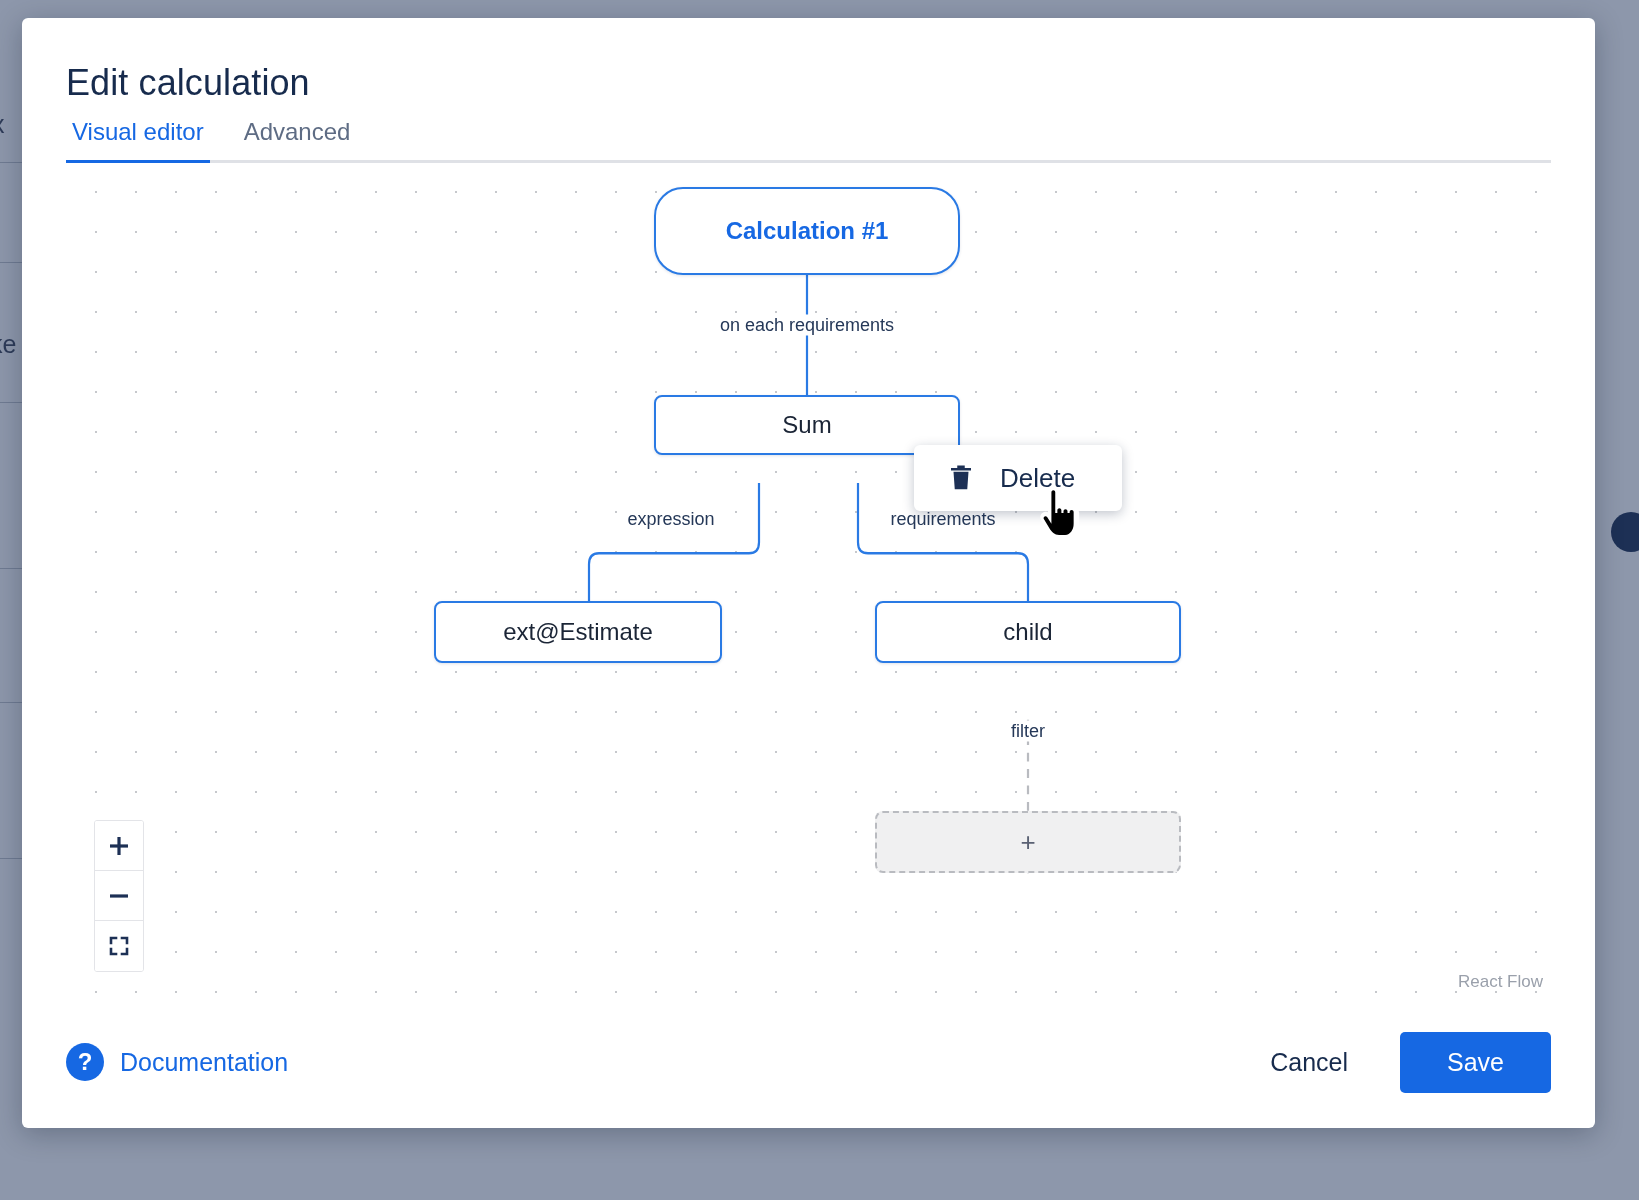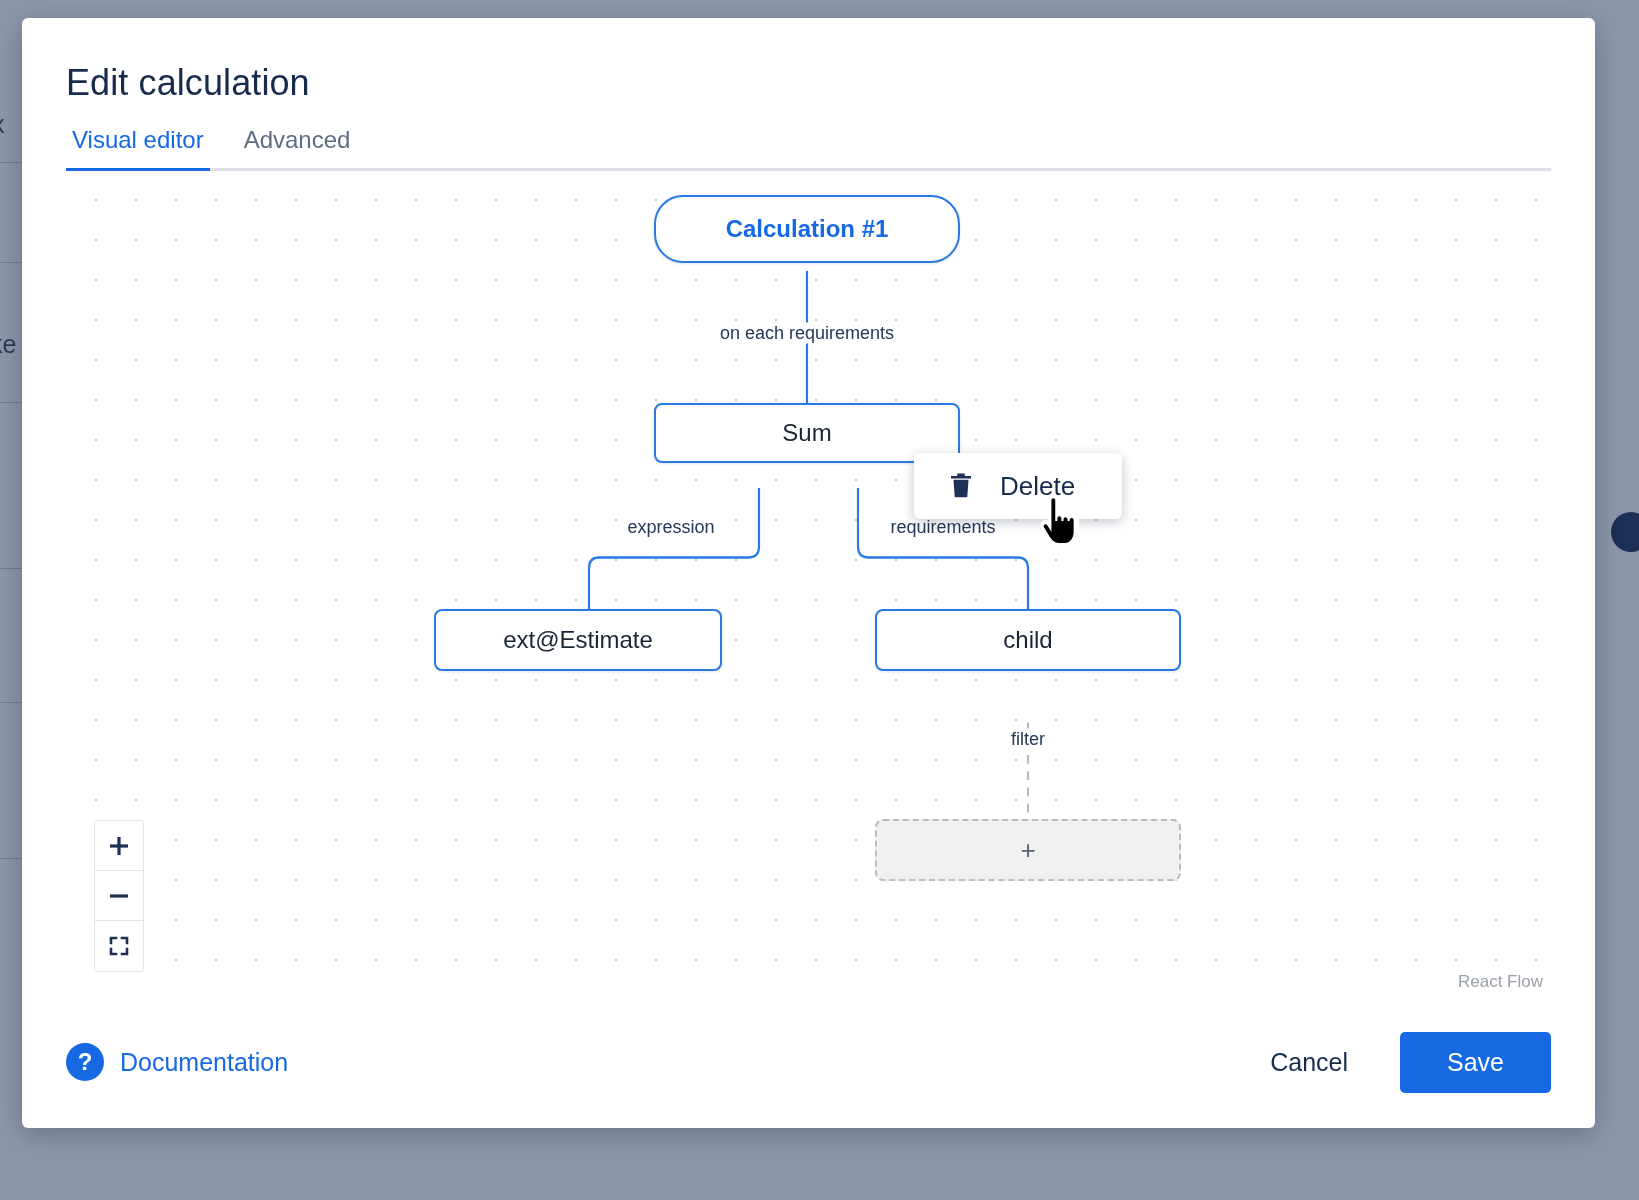--- a/index.html
+++ b/index.html
@@ -47,21 +47,21 @@
 
   .modal-title {
     font-size: 36px;
     color: #172b4d;
     padding: 44px 4px 0 44px;
     letter-spacing: .1px;
   }
 
   
   .tabs {
-    margin: 22px 44px 0 44px;
+    margin: 14px 44px 0 44px;
     display: flex;
     align-items: flex-end;
     border-bottom: 3px solid #dfe1e6;
     position: relative;
   }
   .tab {
     font-size: 24px;
     color: #5e6c84;
     padding: 0 6px 14px 6px;
     margin-right: 28px;
@@ -259,21 +259,21 @@
 
       <path d="M 741,92 L 741,232" stroke="#2a7ae4" stroke-width="2.2" fill="none"></path>
 
       <path d="M 693,292 L 693,346 Q 693,356 683,356 L 533,356 Q 523,356 523,366 L 523,438" stroke="#2a7ae4" stroke-width="2.2" fill="none"></path>
 
       <path d="M 792,292 L 792,346 Q 792,356 802,356 L 952,356 Q 962,356 962,366 L 962,438" stroke="#2a7ae4" stroke-width="2.2" fill="none"></path>
 
       <path d="M 962,508 L 962,648" stroke="#b9bbc0" stroke-width="2.2" fill="none" stroke-dasharray="8 7"></path>
     </svg>
 
-    <div class="node root" style="left:588px; top:24px; width:306px; height:68px;border-radius:29px;">
+    <div class="node root" style="left:588px; top:24px; width:306px; height:88px;border-radius:29px;">
       <span>Calculation #1</span>
     </div>
 
     <div class="node" style="left:588px; top:232px; width:306px; height:60px;">
       <span>Sum</span>
     </div>
 
     <div class="node" style="left:368px; top:438px; width:288px; height:62px;">
       <span>ext@Estimate</span>
     </div>

